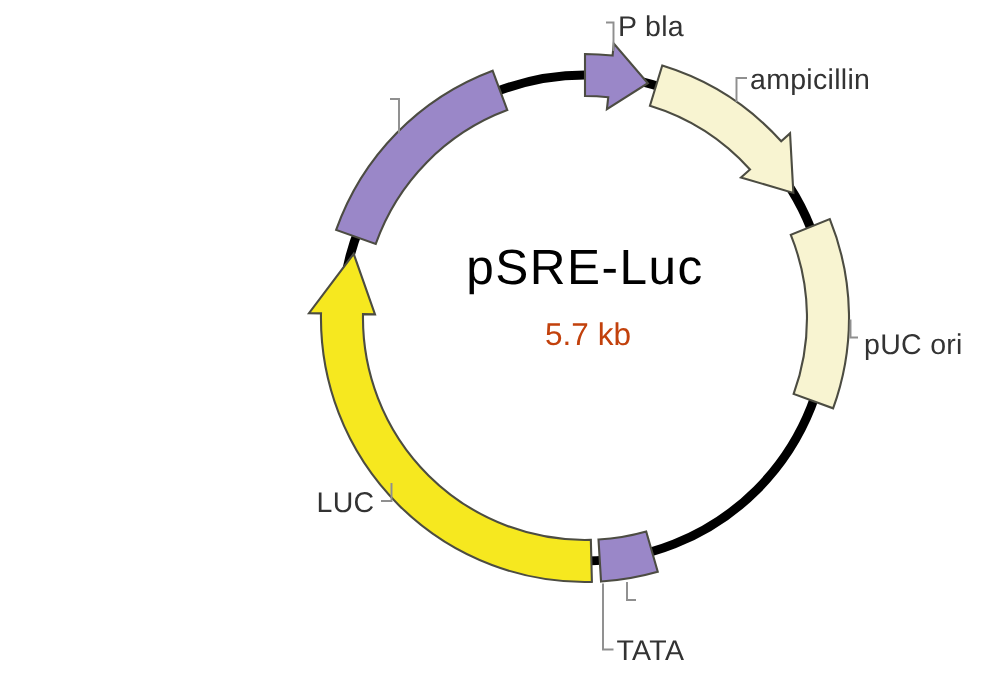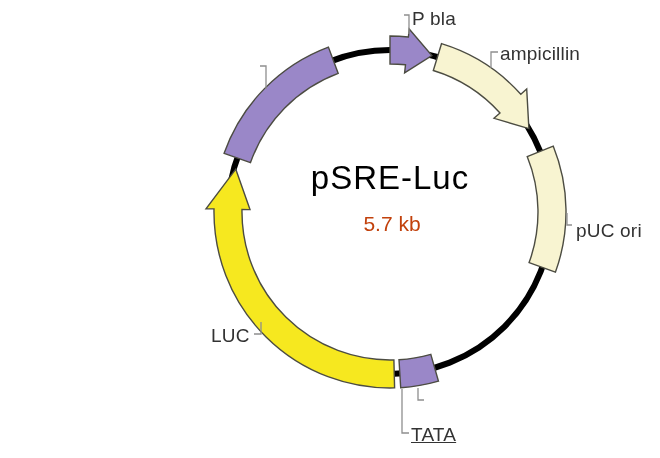--- a/index.html
+++ b/index.html
@@ -55,15 +55,15 @@
       <path class="leader" d="M254,334 H261 V322" stroke="#8f8f8f"></path>
     </g>
   </svg>
 
   <div class="title">pSRE-Luc</div>
   <div class="subtitle">5.7 kb</div>
 
   <div class="label" style="left:412px;top:9px;">P bla</div>
   <div class="label" style="left:576px;top:221px;">pUC ori</div>
   <div class="label" style="left:500px;top:44px;">ampicillin</div>
-  <div class="label" style="left:411px;top:425px;text-decoration:underline;">TATA</div>
+  <div class="label" style="left:411px;top:425px;">TATA</div>
   <div class="label" style="left:211px;top:326px;">LUC</div>
 </div>
 
 </body></html>

